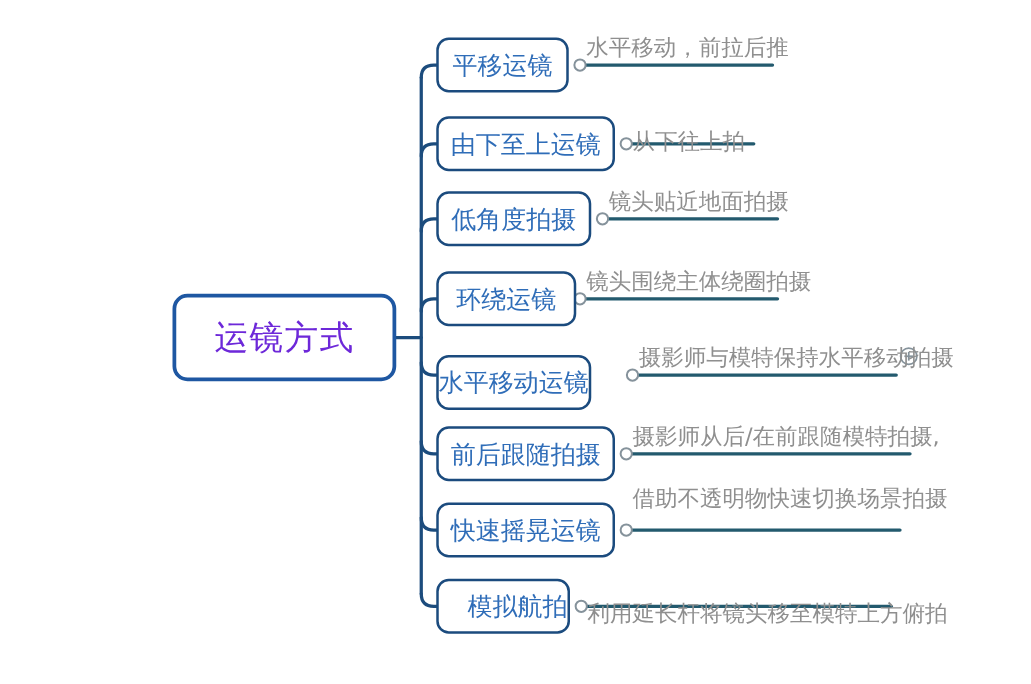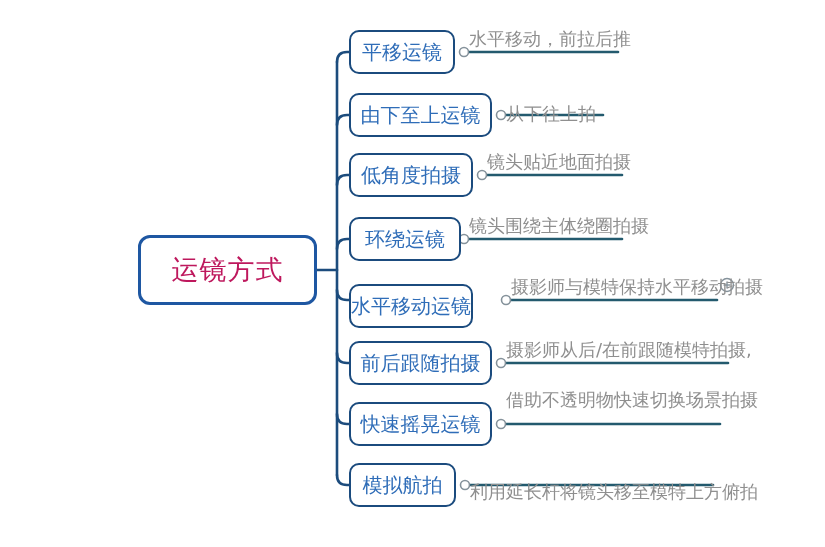--- a/index.html
+++ b/index.html
@@ -13,21 +13,21 @@
   svg.links{position:absolute;left:0;top:0;}
   .trunkpath{fill:none;stroke:#1c4c7d;stroke-width:2.6;stroke-linecap:round;}
   .noteline{stroke:#235a6e;stroke-width:2.6;stroke-linecap:round;}
   .handle{fill:#ffffff;stroke:#85929b;stroke-width:1.6;}
   .plusicon{stroke:#85929b;stroke-width:1.4;fill:none;}
   .root-node{
     position:absolute;left:138px;top:235px;width:179px;height:70px;
     border:3.5px solid #1e57a2;border-radius:12px;background:#ffffff;
     display:flex;align-items:center;justify-content:center;box-sizing:border-box;
   }
-  .root-node span{color:#be185d;font-size:27px;letter-spacing:1px;}
+  .root-node span{color:#6d28d9;font-size:27px;letter-spacing:1px;}
   .node{
     position:absolute;height:44px;
     border:2.5px solid #1b4b7e;border-radius:10px;background:#ffffff;
     display:flex;align-items:center;justify-content:center;box-sizing:border-box;
   }
   .node span{color:#2f6db8;font-size:20px;white-space:nowrap;}
   .note{
     position:absolute;height:20px;line-height:20px;
     color:#8f8f8f;font-size:18px;text-align:left;white-space:nowrap;
   }
@@ -95,21 +95,21 @@
     </div>
   <div class="node" style="left:349px;top:284px;width:124px;">
       <span>水平移动运镜</span>
     </div>
   <div class="node" style="left:349px;top:341px;width:143px;">
       <span>前后跟随拍摄</span>
     </div>
   <div class="node" style="left:349px;top:402px;width:143px;">
       <span>快速摇晃运镜</span>
     </div>
-  <div class="node" style="left:349px;top:463px;width:107px;">
+  <div class="node" style="left:349px;top:463px;width:107px;justify-content:flex-end;">
       <span>模拟航拍</span>
     </div>
 
   <div class="note" style="left:469px;top:29px;width:149px;">水平移动，前拉后推</div>
   <div class="note" style="left:506px;top:92px;width:97px;margin-top:12px;">从下往上拍</div>
   <div class="note" style="left:487px;top:152px;width:135px;">镜头贴近地面拍摄</div>
   <div class="note" style="left:469px;top:216px;width:153px;">镜头围绕主体绕圈拍摄</div>
   <div class="note" style="left:511px;top:277px;width:206px;">摄影师与模特保持水平移动拍摄</div>
   <div class="note" style="left:506px;top:340px;width:222px;">摄影师从后/在前跟随模特拍摄,</div>
   <div class="note" style="left:506px;top:390px;width:214px;">借助不透明物快速切换场景拍摄</div>

